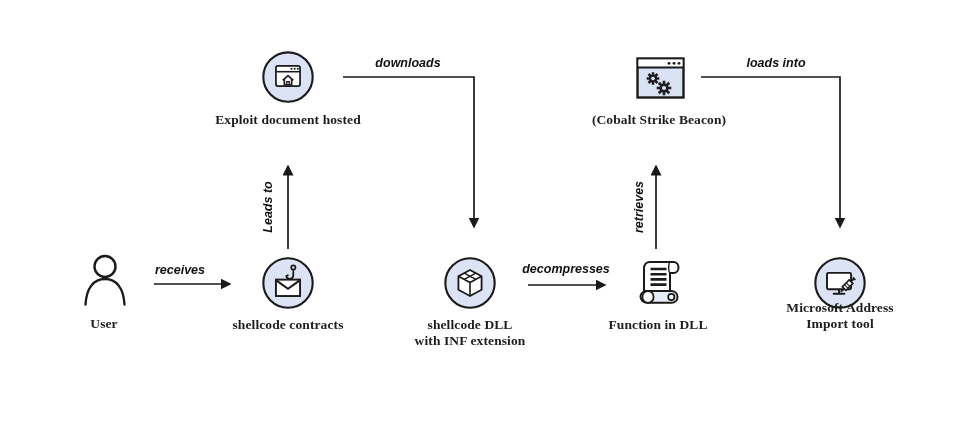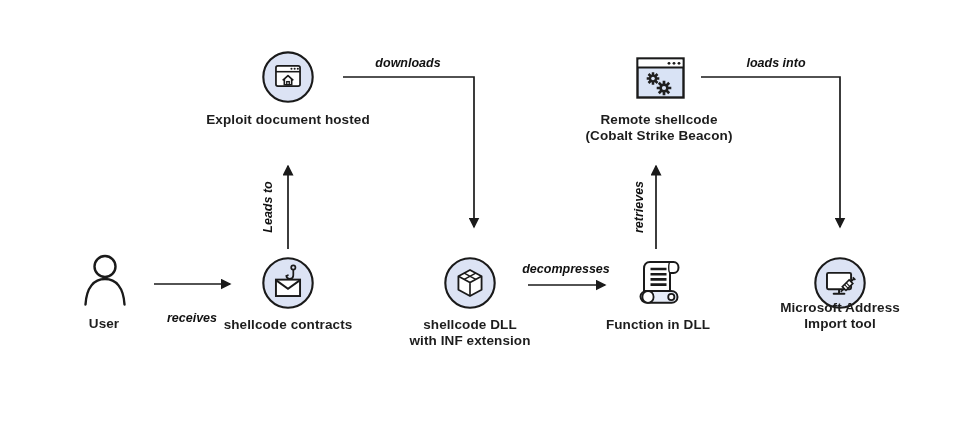--- a/index.html
+++ b/index.html
@@ -2,21 +2,21 @@
 <html><head>
 <meta charset="utf-8">
 <style>
   html,body{margin:0;padding:0;background:#fff;}
   #canvas{
     position:relative;width:975px;height:433px;background:#ffffff;overflow:hidden;
     font-family:"Liberation Sans",sans-serif;color:#1a1a1a;
   }
   .node-label{
     position:absolute;text-align:center;font-size:13.5px;font-weight:700;
-    line-height:15.5px;color:#1d1d1d;letter-spacing:0.1px;
+    line-height:15.5px;color:#1d1d1d;letter-spacing:0.1px;font-family:Liberation Serif, serif;
   }
   .edge-label{
     position:absolute;text-align:center;font-size:12.5px;font-style:italic;
     font-weight:600;color:#111;line-height:14px;
   }
   .edge-label.vertical{transform:rotate(-90deg);transform-origin:center center;}
   .icon{position:absolute;}
   svg{display:block;}
 </style>
 </head>
@@ -31,21 +31,21 @@
       </marker>
     </defs>
     <line x1="154" y1="284" x2="230" y2="284" stroke="#1a1a1a" stroke-width="1.7" marker-end="url(#ah)"></line>
     <line x1="288" y1="249" x2="288" y2="166" stroke="#1a1a1a" stroke-width="1.7" marker-end="url(#ah)"></line>
     <path d="M343,77 H474 V227" fill="none" stroke="#1a1a1a" stroke-width="1.7" marker-end="url(#ah)"></path>
     <line x1="528" y1="285" x2="605" y2="285" stroke="#1a1a1a" stroke-width="1.7" marker-end="url(#ah)"></line>
     <line x1="656" y1="249" x2="656" y2="166" stroke="#1a1a1a" stroke-width="1.7" marker-end="url(#ah)"></line>
     <path d="M701,77 H840 V227" fill="none" stroke="#1a1a1a" stroke-width="1.7" marker-end="url(#ah)"></path>
   </svg>
 
-  <div class="edge-label" style="left:132px;top:263px;width:120px;margin-top:48px;">receives</div>
+  <div class="edge-label" style="left:120px;top:263px;width:120px;">receives</div>
   <div class="edge-label vertical" style="left:228px;top:200px;width:80px;">Leads to</div>
   <div class="edge-label" style="left:348px;top:56px;width:120px;">downloads</div>
   <div class="edge-label" style="left:506px;top:262px;width:120px;">decompresses</div>
   <div class="edge-label vertical" style="left:599px;top:200px;width:80px;">retrieves</div>
   <div class="edge-label" style="left:716px;top:56px;width:120px;">loads into</div>
 
   <div class="icon" style="left:81px;top:253px;">
     <svg width="48" height="54" viewBox="0 0 48 54">
       <circle cx="24" cy="13.5" r="10.5" fill="#fff" stroke="#1a1a1a" stroke-width="2.4"></circle>
       <path d="M4.5,51.5 C5.5,34.5 13,26 24,26 C35,26 42.5,34.5 43.5,51.5" fill="none" stroke="#1a1a1a" stroke-width="2.4" stroke-linecap="round"></path>
@@ -124,21 +124,20 @@
         <circle cx="17" cy="21.5" r="1.8" fill="#d9e3f5"></circle>
       </g>
       <g>
         <path d="M35.3,31 L20.7,31 M28,23.7 L28,38.3 M22.8,25.8 L33.2,36.2 M33.2,25.8 L22.8,36.2" stroke="#1f1f1f" stroke-width="2.7" fill="none"></path>
         <circle cx="28" cy="31" r="4.6" fill="#1f1f1f"></circle>
         <circle cx="28" cy="31" r="2.1" fill="#d9e3f5"></circle>
       </g>
     </svg>
   </div>
   <div class="node-label" style="left:549px;top:112px;width:220px;">
-    <div>Remote shellcode</div>
     <div>(Cobalt Strike Beacon)</div>
   </div>
 
   <div class="icon" style="left:813px;top:256px;">
     <svg width="54" height="54" viewBox="0 0 56 56">
       <circle cx="28" cy="28" r="25.6" fill="#dce3f4" stroke="#1a1a1a" stroke-width="2.2"></circle>
       <rect x="14.5" y="17.5" width="25" height="17" rx="1.5" fill="#fff" stroke="#1a1a1a" stroke-width="2"></rect>
       <line x1="27" y1="34.5" x2="27" y2="38.5" stroke="#1a1a1a" stroke-width="2"></line>
       <line x1="21.5" y1="39.2" x2="32.5" y2="39.2" stroke="#1a1a1a" stroke-width="2.2" stroke-linecap="round"></line>
       <g transform="rotate(-45 35.5 30.5)">

